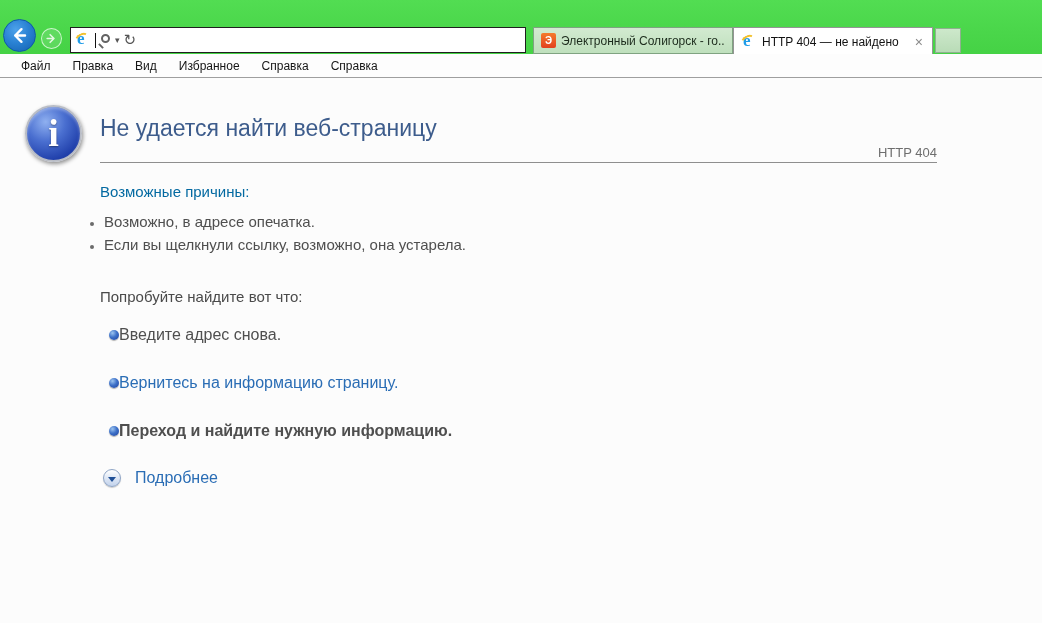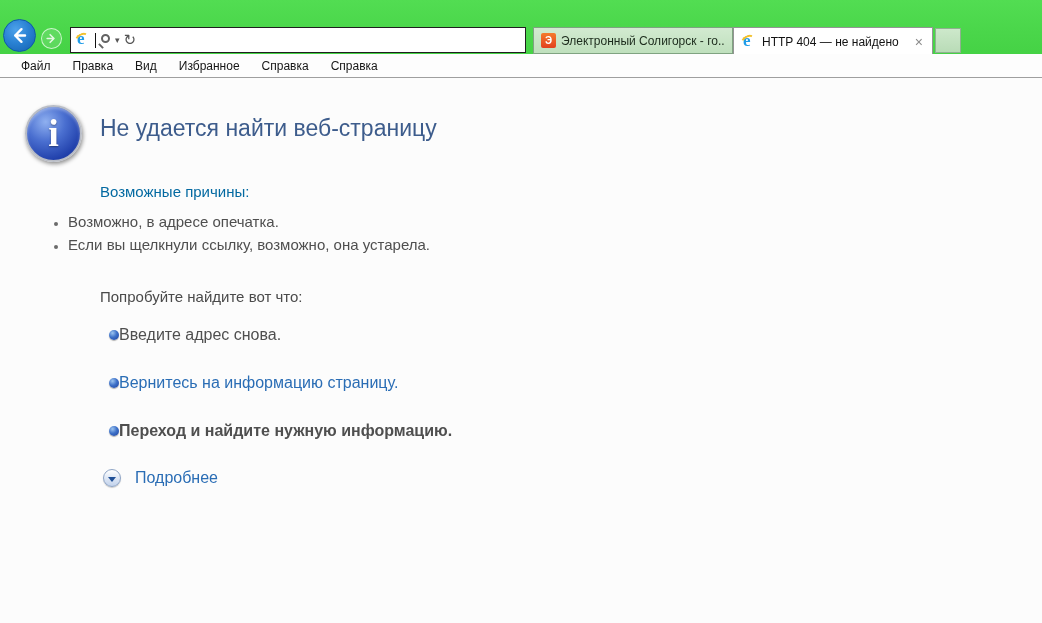--- a/index.html
+++ b/index.html
@@ -95,21 +95,21 @@
 
   .page-title { position:absolute; left:100px; top:36px; font-size:23px; color:#3d5c8c; font-weight:400; }
 
   .rule-404 {
     position:absolute; left:100px; top:66px; width:837px;
     text-align:right; font-size:13px; color:#6e6e6e;
     padding-bottom:2px; border-bottom:1px solid #8e8e8e;
   }
 
   .causes-heading { position:absolute; left:100px; top:104px; font-size:15px; color:#0369a1; }
-  .causes-list { position:absolute; left:0; top:131px; list-style:disc; padding-left:68px; color:#4f4f4f; }
+  .causes-list { position:absolute; left:0; top:131px; list-style:disc; padding-left:104px; color:#4f4f4f; }
   .causes-list li { font-size:15px; line-height:23px; }
   .causes-list li::marker { color:#6b6b6b; font-size:12px; }
 
   .try-heading { position:absolute; left:100px; top:209px; font-size:15px; color:#4a4a4a; }
 
   .suggestion-row { position:absolute; left:100px; display:flex; align-items:center; }
   .row-1 { top:247px; } .row-2 { top:295px; } .row-3 { top:343px;font-weight:bold; }
   .sphere-bullet {
     width:10px; height:10px; border-radius:50%; margin-left:9px; flex:0 0 auto;
     background:radial-gradient(circle at 35% 30%, #9cc4f0 0%, #3e71c8 45%, #1a3e9e 100%);
@@ -190,20 +190,21 @@
   </div>
 
   <div class="content">
 
     <div class="info-orb">
       <span class="i-glyph">i</span>
     </div>
 
     <div class="page-title">Не удается найти веб-страницу</div>
 
+    <div class="rule-404">HTTP 404</div>
 
     <div class="causes-heading">Возможные причины:</div>
 
     <ul class="causes-list">
       <li>Возможно, в адресе опечатка.</li>
       <li>Если вы щелкнули ссылку, возможно, она устарела.</li>
     </ul>
 
     <div class="try-heading">Попробуйте найдите вот что:</div>
 

